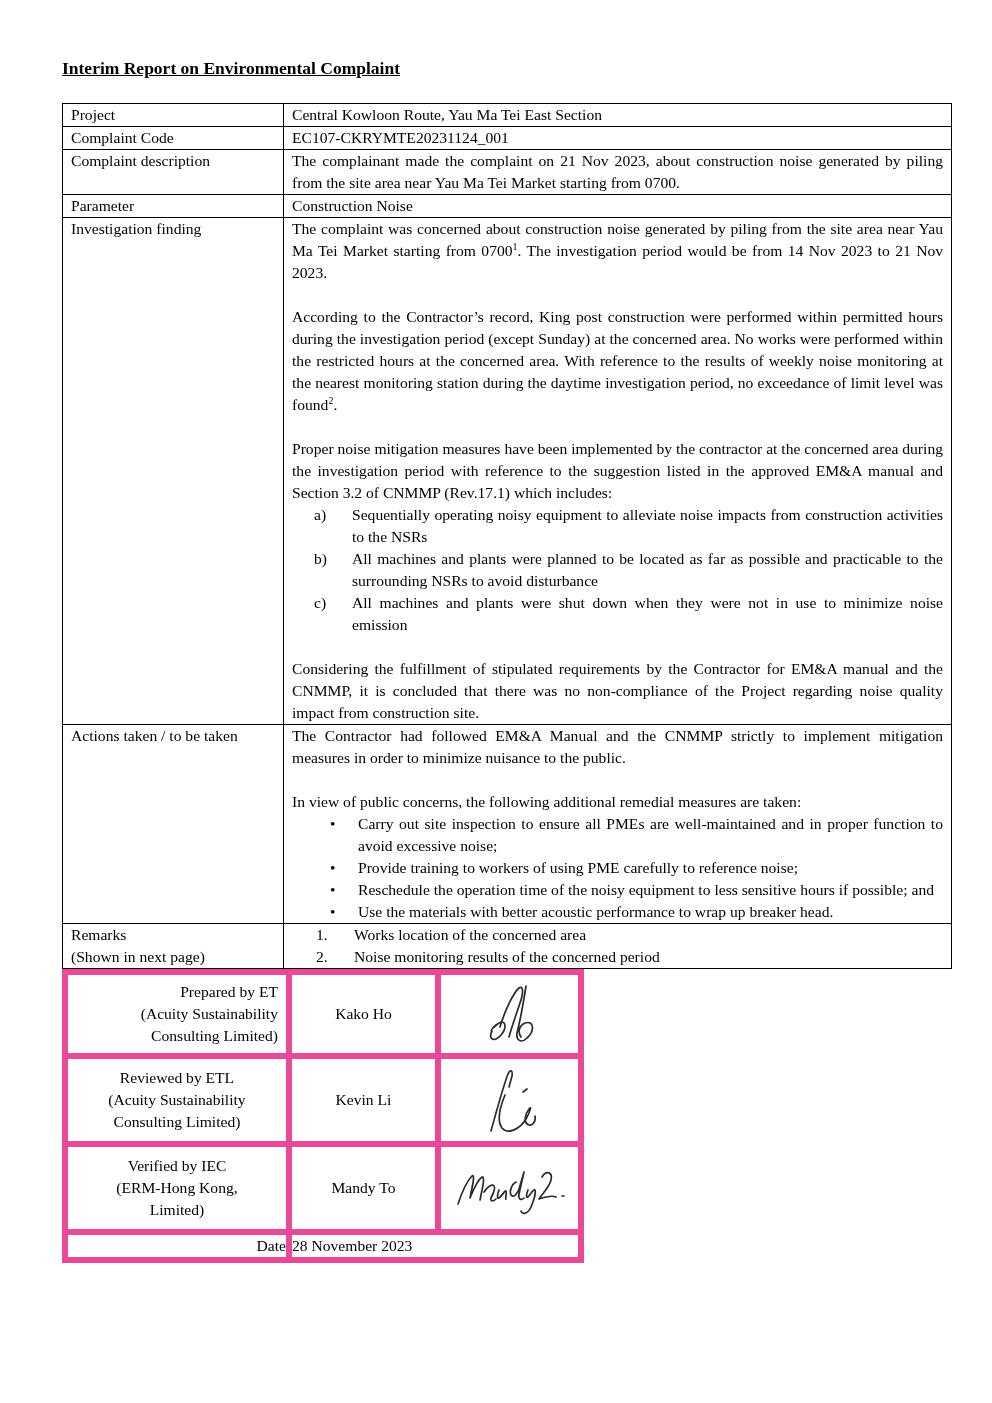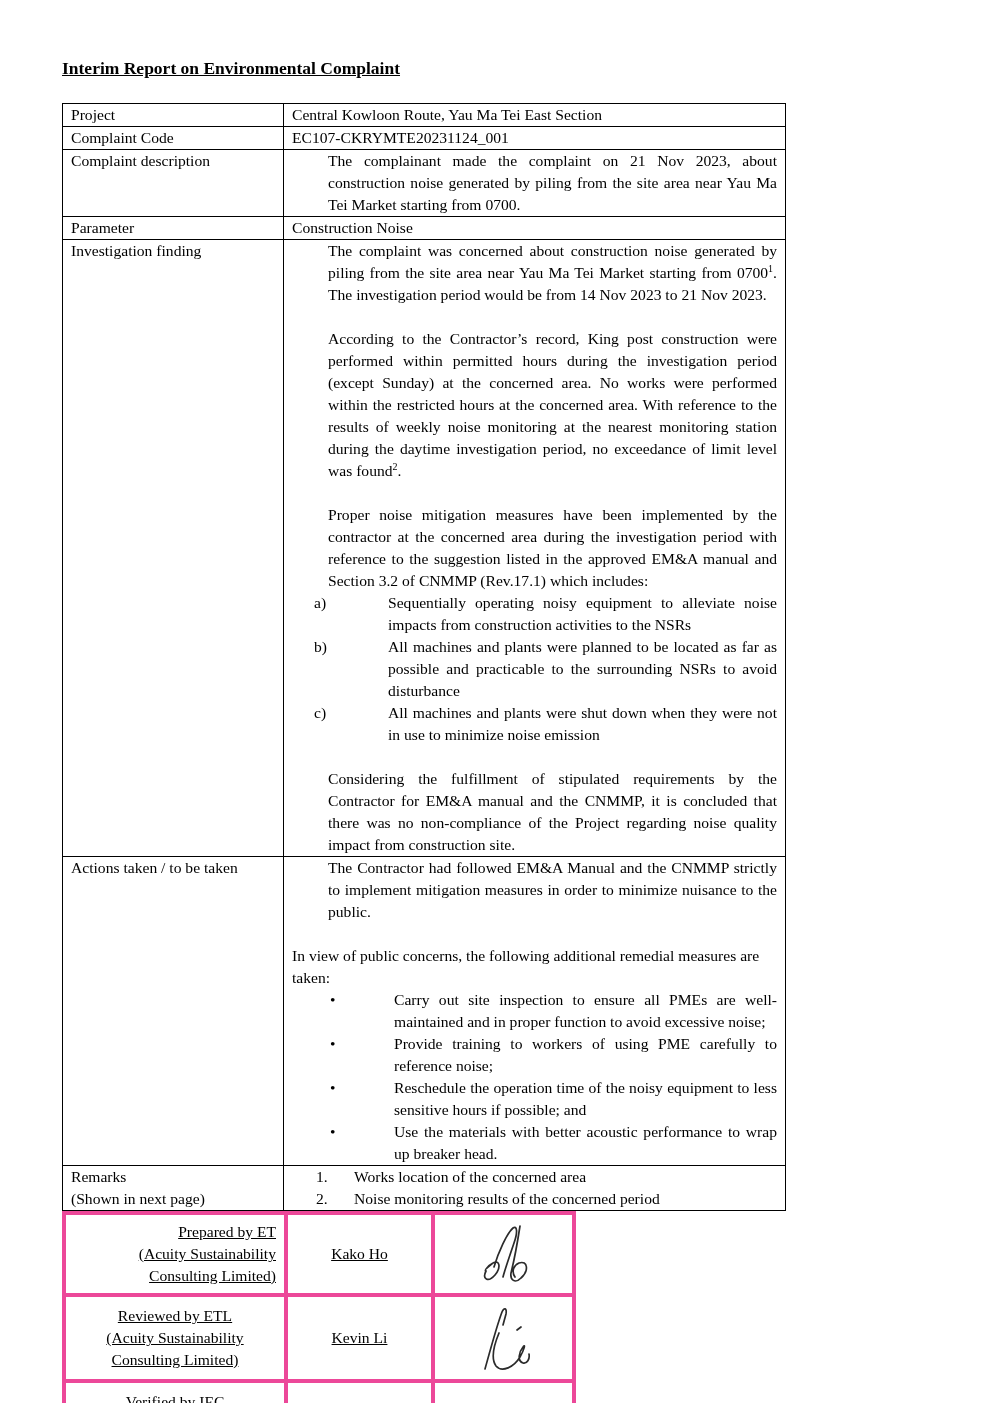--- a/index.html
+++ b/index.html
@@ -10,50 +10,49 @@
     position:relative;
   }
   .content { position:absolute; left:62px; top:58px; width:890px; }
 
   .doc-title {
     font-size:17.5px; font-weight:bold;
     text-decoration:underline;
     margin:0 0 24px 0;
   }
 
-  table.report { border-collapse:collapse; width:724px; table-layout:fixed;border-radius:7px; }
+  table.report { border-collapse:collapse; width:890px; table-layout:fixed;border-radius:7px; }
   table.report td {
     border:1px solid #000;
     vertical-align:top;
     padding:0 8px;
     font-size:15.6px;
     line-height:22px;
   }
   td.lbl { width:204px; }
 
-  .just { text-align:justify;margin-left:36px; }
+  .just { text-align:justify; }
   .spacer { height:22px; }
 
   .li { display:flex; }
   .li .mk { flex:0 0 auto; }
   .li .tx { flex:1 1 auto; }
   .abc .mk { margin-left:22px; width:38px; }
   .bul .mk { margin-left:38px; width:28px; }
   .num .mk { margin-left:24px; width:38px; }
 
   sup { font-size:10px; line-height:0; }
 
   table.signoff { border-collapse:collapse; table-layout:fixed; }
   table.signoff td {
-    border:4px solid #ec4899;
+    border:6px solid #ec4899;
     font-size:15.6px;
     line-height:22px;
     padding:2px 8px;
     vertical-align:middle;
-    text-decoration:underline;
   }
   td.role { width:202px; text-align:right; }
   td.name { width:127px; text-align:center; }
   td.sig  { width:121px; text-align:center; padding:1px; }
   tr.sig-row td { height:74px; }
   tr.sig-row2 td { height:78px;text-align:center; }
   tr.date-row td { height:22px; padding:0 0; }
   td.date-val { text-align:left; }
 
   .sig svg { display:block; margin:0 auto; }

